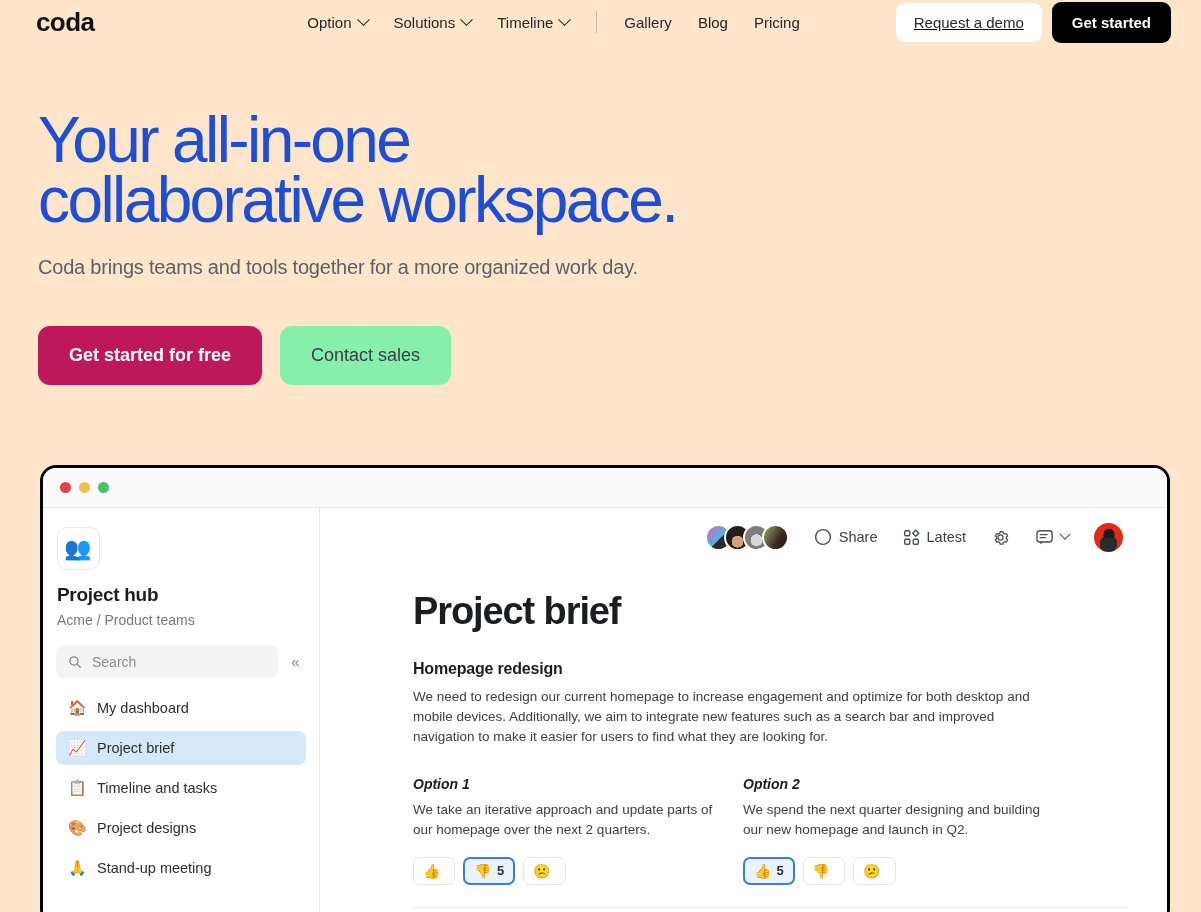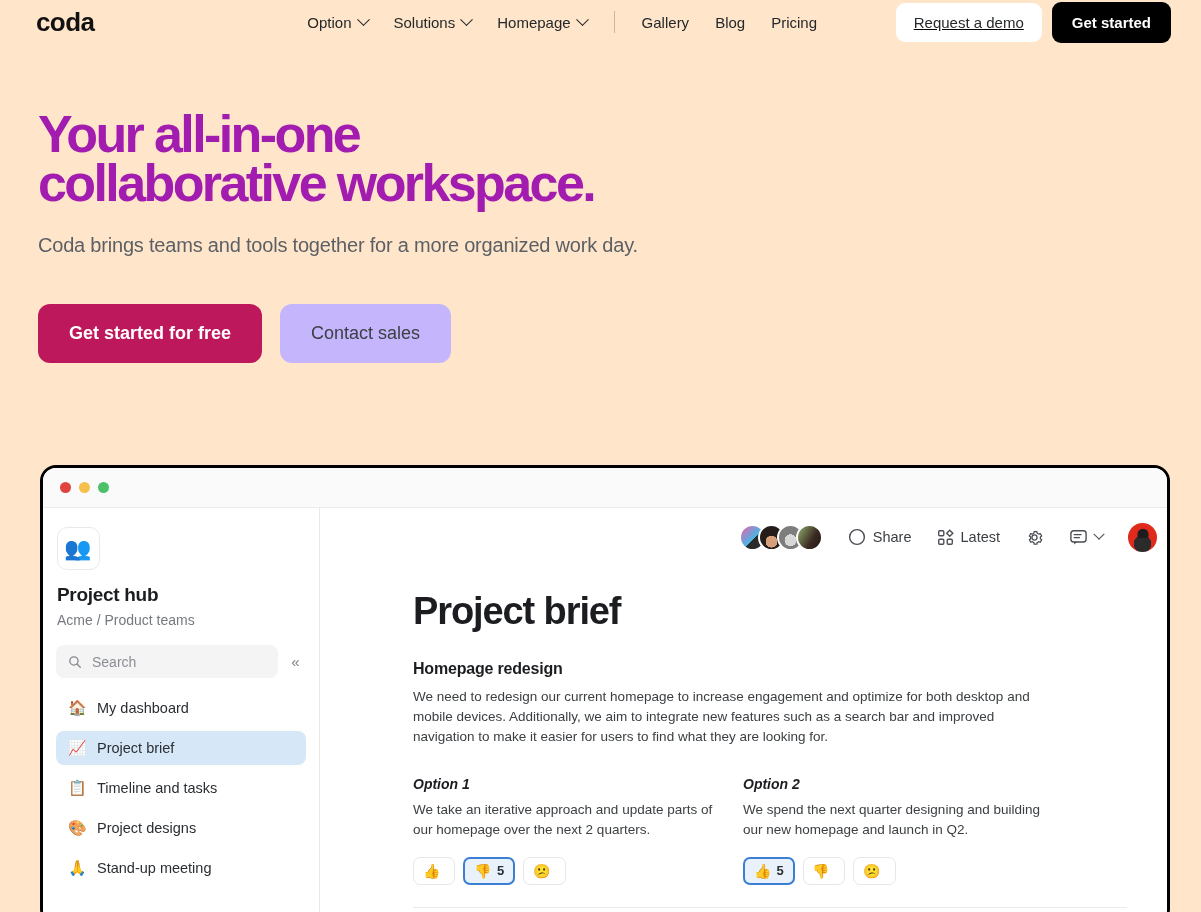--- a/index.html
+++ b/index.html
@@ -83,25 +83,25 @@
     padding: 12px 20px;
     margin-left: 10px;
     cursor: pointer;
     font-family: inherit;
     white-space: nowrap;
   }
 
   
   .hero { padding: 66px 0 0 38px; }
   .hero h1 {
-    font-size: 52px;
+    font-size: 64px;
     line-height: 0.94;
-    font-weight: 700;
+    font-weight: 400;
     letter-spacing: -2.6px;
-    color: #a21caf;
+    color: #1d4ed8;
     max-width: 900px;
   }
   .hero-sub {
     margin-top: 26px;
     font-size: 20px;
     color: #5c5f65;
     letter-spacing: -0.2px;
   }
   .hero-ctas {
     margin-top: 47px;
@@ -113,21 +113,21 @@
     color: #ffffff;
     font-size: 18px;
     font-weight: 700;
     border: none;
     border-radius: 12px;
     padding: 19px 31px;
     cursor: pointer;
     font-family: inherit;
   }
   .cta-secondary {
-    background: #c4b5fd;
+    background: #86efac;
     color: #3c4043;
     font-size: 18px;
     border: none;
     border-radius: 12px;
     padding: 19px 31px;
     cursor: pointer;
     font-family: inherit;
   }
 
   
@@ -257,21 +257,21 @@
     position: relative;
     min-width: 0;
     padding: 0 0 0 0;
   }
   .doc-toolbar {
     height: 58px;
     display: flex;
     align-items: center;
     justify-content: flex-end;
     gap: 25px;
-    padding-right: 10px;
+    padding-right: 44px;
   }
   .avatars { display: flex; align-items: center; }
   .avatars .av {
     width: 27px; height: 27px;
     border-radius: 50%;
     border: 2px solid #ffffff;
     margin-left: -8px;
     background-size: cover;
     flex: 0 0 auto;
   }
@@ -383,21 +383,21 @@
   <div class="nav-center">
     <div class="nav-link">
       <span>Option</span>
       <i class="chev"></i>
     </div>
     <div class="nav-link">
       <span>Solutions</span>
       <i class="chev"></i>
     </div>
     <div class="nav-link">
-      <span>Homepage</span>
+      <span>Timeline</span>
       <i class="chev"></i>
     </div>
 
     <div class="nav-div"></div>
 
     <div class="nav-link">Gallery</div>
     <div class="nav-link">Blog</div>
     <div class="nav-link">Pricing</div>
   </div>
 

